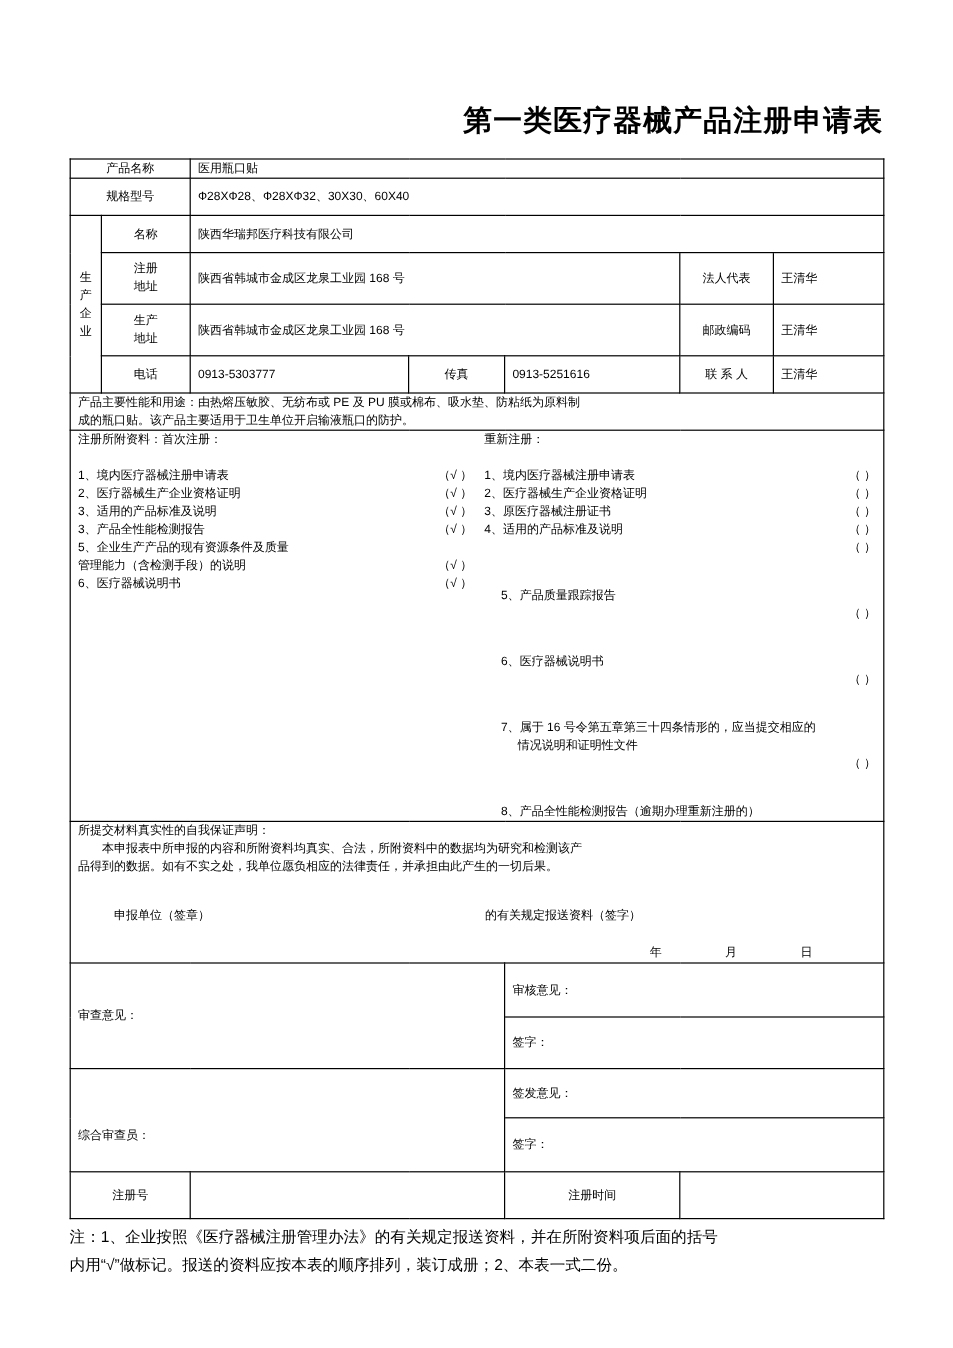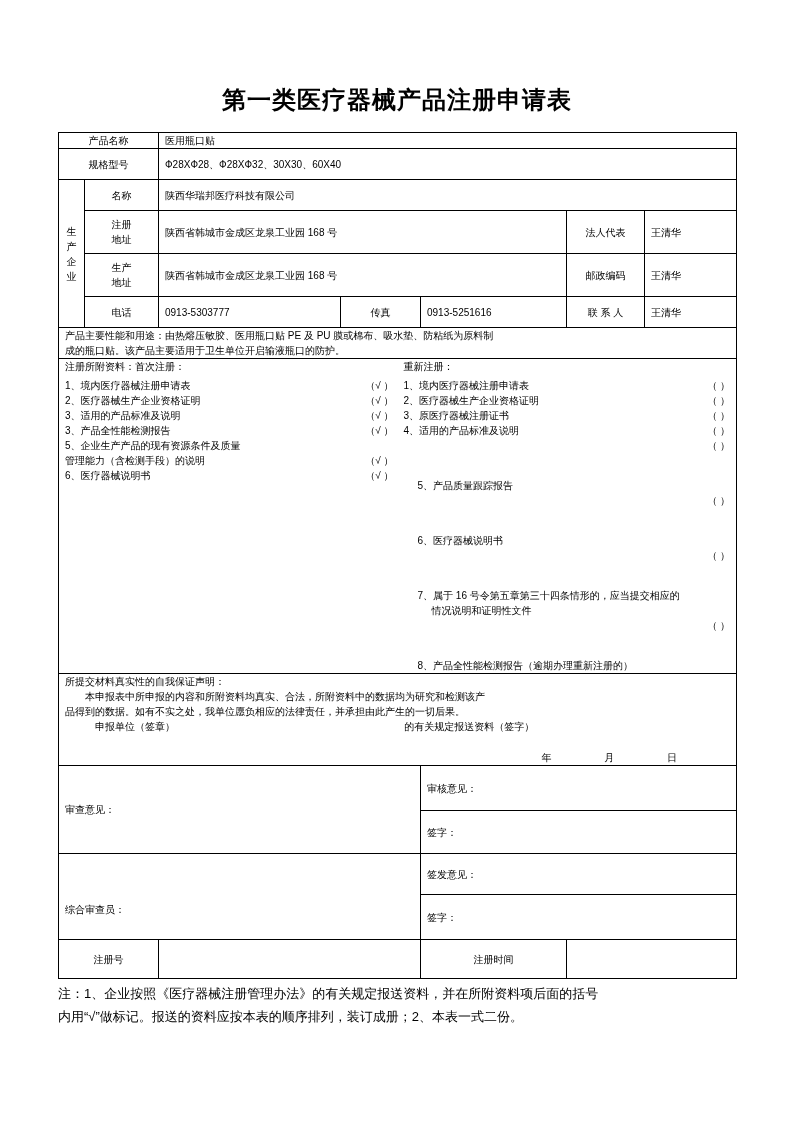--- a/index.html
+++ b/index.html
@@ -15,21 +15,21 @@
     position: relative;
   }
   .page {
     width: 794px;
     height: 1123px;
     box-sizing: border-box;
     padding: 0 58px;
     position: relative;
   }
   .title {
-    text-align: center;
+    text-align: right;
     font-size: 24px;
     font-weight: bold;
     letter-spacing: 1px;
     padding-top: 84px;
     padding-bottom: 16px;
   }
   table.form {
     border-collapse: collapse;
     width: 678px;
     table-layout: fixed;
@@ -67,39 +67,40 @@
   }
   .mat-cols {
     display: flex;
     width: 100%;
   }
   .mat-col {
     box-sizing: border-box;
   }
   .mat-col.left { width: 50%; padding-right: 4px;}
   .mat-col.right { width: 50%; padding-left: 6px;}
-  .mat-head { margin-bottom: 4px; }
+  .mat-head { margin-bottom: 15px; }
   .mat-row {
     display: flex;
     justify-content: flex-start;
     align-items: flex-start;
   }
   .mat-row .t { flex: 1 1 auto; padding-right: 6px; }
   .mat-row .m { flex: 0 0 auto; white-space: nowrap; }
   .mat-indent { padding-left: 14px; margin-top: 40px; }
   
   .decl {
     font-size: 13px;
     line-height: 1.85;
     padding: 6px 8px 10px 8px;
   }
   .decl p { margin: 0; }
   .decl .p-ind { text-indent: 2em; text-align: justify; }
   .sign-row {
     display: flex;
+    margin-top: 26px;
   }
   .sign-row .s1 { width: 48%; padding-left: 30px; box-sizing: border-box;}
   .sign-row .s2 { width: 52%; padding-left: 20px; box-sizing: border-box;}
   .date-row {
     text-align: right;
     margin-top: 16px;
     padding-right: 28px;
     letter-spacing: 2px;
   }
   .date-row span { display: inline-block; }
@@ -171,21 +172,21 @@
       <td class="lbl cell-h38">电话</td>
       <td>0913-5303777</td>
       <td class="lbl">传真</td>
       <td>0913-5251616</td>
       <td class="lbl">联 系 人</td>
       <td>王清华</td>
     </tr>
 
     <tr>
       <td colspan="7" class="desc">
-        <div>产品主要性能和用途：由热熔压敏胶、医用瓶口贴 PE 及 PU 膜或棉布、吸水垫、防粘纸为原料制</div>
+        <div>产品主要性能和用途：由热熔压敏胶、无纺布或 PE 及 PU 膜或棉布、吸水垫、防粘纸为原料制</div>
         <div>成的瓶口贴。该产品主要适用于卫生单位开启输液瓶口的防护。</div>
       </td>
     </tr>
 
     <tr>
       <td colspan="7" class="mat cell-top">
         <div class="mat-cols">
           <div class="mat-col left">
             <div class="mat-head">
               <span>注册所附资料：</span><span>首次注册：</span>

